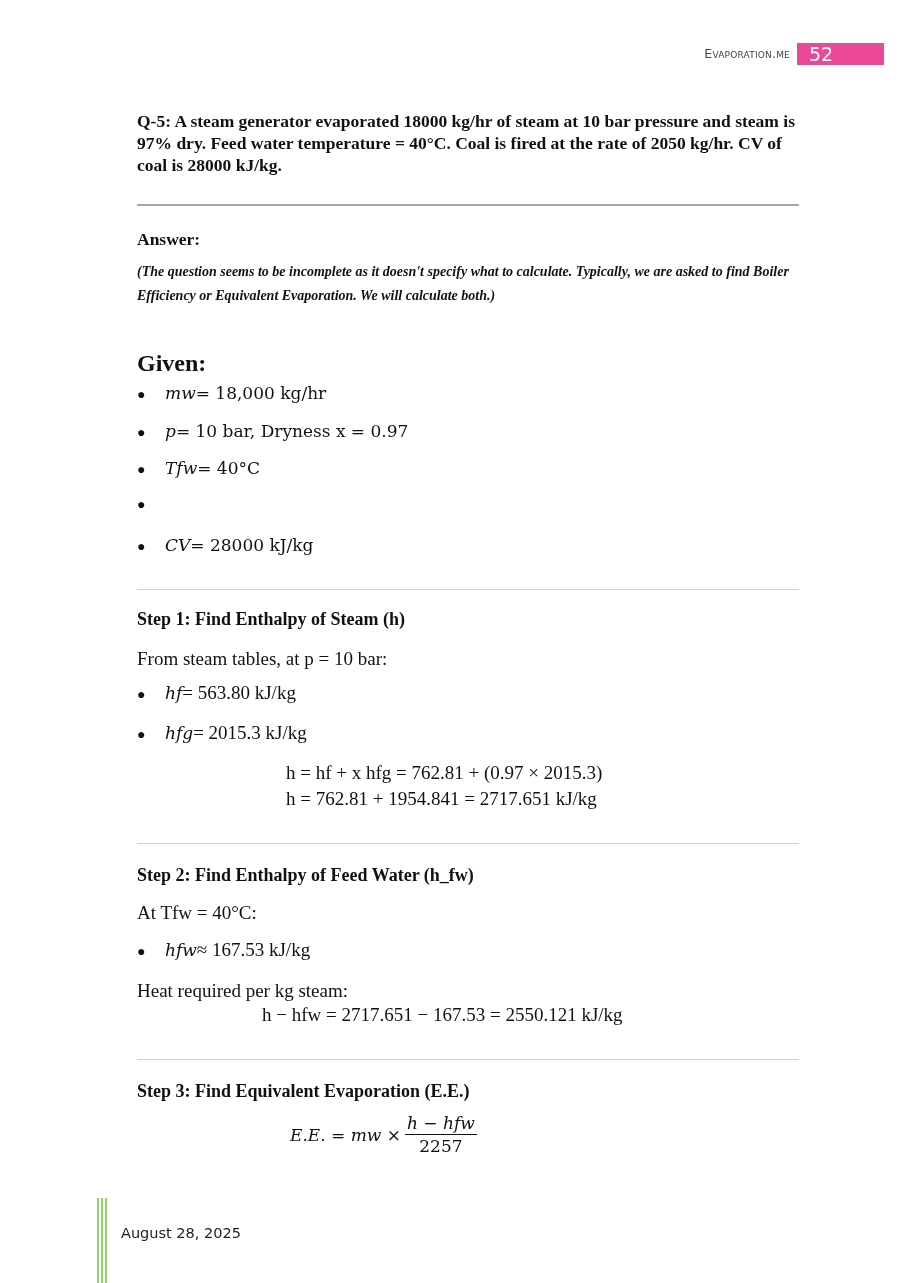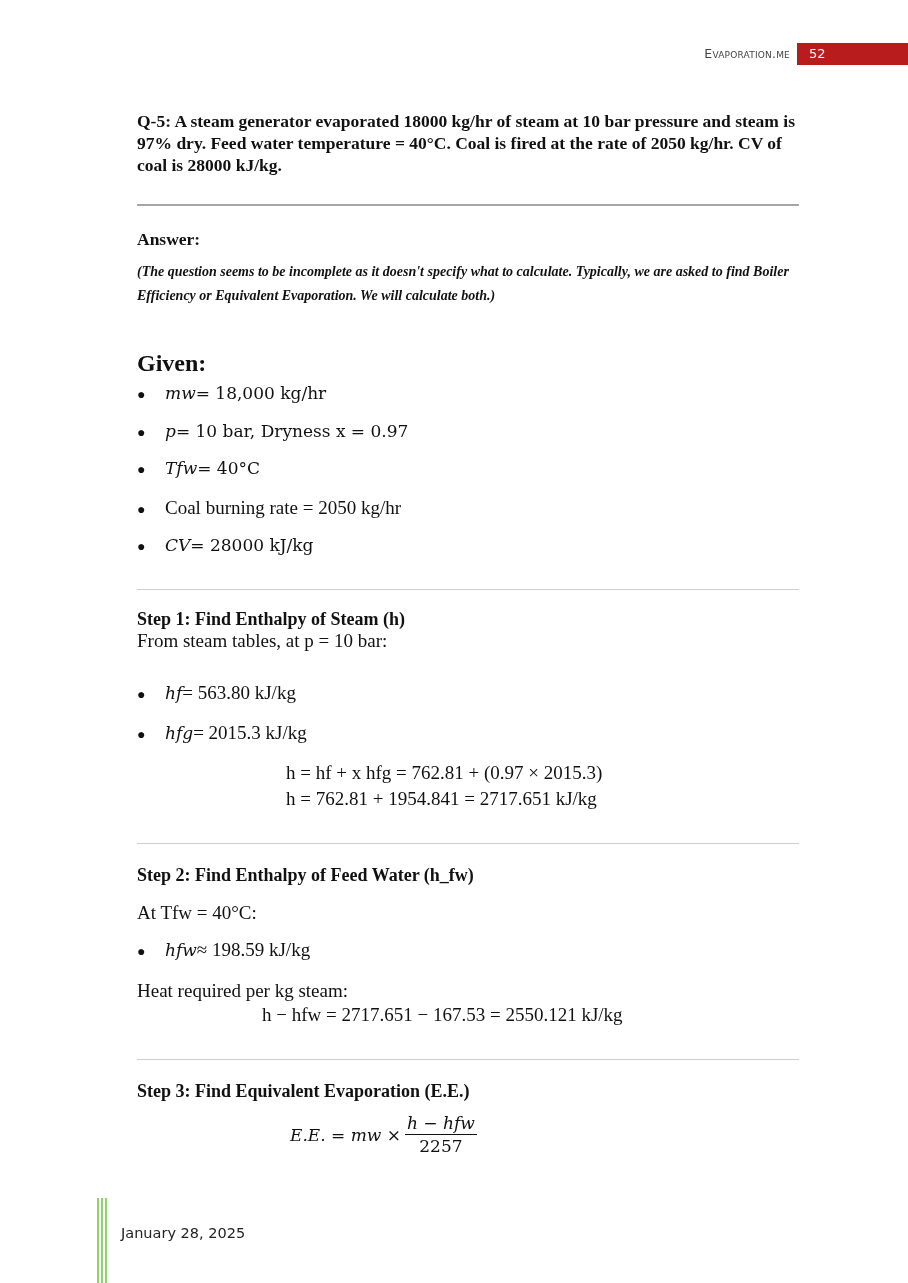--- a/index.html
+++ b/index.html
@@ -1,18 +1,18 @@
 <!DOCTYPE html>
 <html><head>
 <meta charset="utf-8">
 <style>
   html, body { margin:0; padding:0; background:#ffffff; }
   body { width:908px; height:1283px; position:relative; overflow:hidden; color:#111; font-family:"Liberation Serif", serif; }
   .header-site { position:absolute; top:46px; left:680px; width:110px; text-align:right; font-family:"DejaVu Sans", sans-serif; font-size:12.5px; color:#444; letter-spacing:0.2px; font-variant:small-caps; }
-  .header-page { position:absolute; top:43px; left:797px; width:111px; height:22px; background:#b91c1c; color:#fff; font-family:"DejaVu Sans", sans-serif; font-size:13px; line-height:22px; padding-left:12px; box-sizing:border-box; }
+  .header-page { position:absolute; top:43px; left:797px; width:87px; height:22px; background:#ec4899; color:#fff; font-family:"DejaVu Sans", sans-serif; font-size:19px; line-height:22px; padding-left:12px; box-sizing:border-box; }
   .content { position:absolute; left:137px; width:662px; }
   .q { top:110px; font-weight:bold; font-size:17.5px; line-height:22px; }
   .hr-thick { position:absolute; left:137px; width:662px; height:2px; background:#a6a6a6; }
   .hr-thin { position:absolute; left:137px; width:662px; height:1px; background:#cfcfcf; }
   .bold-label { position:absolute; left:137px; font-weight:bold; font-size:17.5px; }
   .italic-note { position:absolute; left:137px; width:662px; font-weight:bold; font-style:italic; font-size:14px; line-height:24px; }
   .bullet { position:absolute; left:137px; font-size:19px; display:flex; align-items:baseline; }
   .bullet .dot { width:28px; font-size:14px; }
   .math { font-family:"DejaVu Serif", serif; font-style:italic; font-size:17px; }
   .mathn { font-family:"DejaVu Serif", serif; font-size:17px; }
@@ -51,32 +51,31 @@
     <span class="mathn"> = 10 bar, Dryness x = 0.97</span>
   </div>
 <div class="bullet" style="top:458px">
     <span class="dot">●</span>
     <span class="math">T</span>
     <sub class="math">fw</sub>
     <span class="mathn"> = 40°C</span>
   </div>
 <div class="bullet" style="top:497px">
     <span class="dot">●</span>
-    <span>Coal burning rate = 2050 kg/hr</span>
   </div>
 <div class="bullet" style="top:535px">
     <span class="dot">●</span>
     <span class="math">CV</span>
     <span class="mathn"> = 28000 kJ/kg</span>
   </div>
 
 <div class="hr-thin" style="top:589px"></div>
 
 <div class="bold-label" style="top:609px;font-size:18px">Step 1: Find Enthalpy of Steam (h)</div>
-<div class="plain" style="top:630px">From steam tables, at p = 10 bar:</div>
+<div class="plain" style="top:648px">From steam tables, at p = 10 bar:</div>
 <div class="bullet" style="top:682px">
     <span class="dot">●</span>
     <span class="math">h</span>
     <sub class="math">f</sub>
     <span> = 563.80 kJ/kg</span>
   </div>
 <div class="bullet" style="top:722px">
     <span class="dot">●</span>
     <span class="math">h</span>
     <sub class="math">fg</sub>
@@ -86,34 +85,34 @@
 <div class="eq" style="top:788px;left:286px">h = 762.81 + 1954.841 = 2717.651 kJ/kg</div>
 
 <div class="hr-thin" style="top:843px"></div>
 
 <div class="bold-label" style="top:865px;font-size:18px">Step 2: Find Enthalpy of Feed Water (h_fw)</div>
 <div class="plain" style="top:902px">At Tfw = 40°C:</div>
 <div class="bullet" style="top:939px">
     <span class="dot">●</span>
     <span class="math">h</span>
     <sub class="math">fw</sub>
-    <span> ≈ 198.59 kJ/kg</span>
+    <span> ≈ 167.53 kJ/kg</span>
   </div>
 <div class="plain" style="top:980px">Heat required per kg steam:</div>
 <div class="eq" style="top:1004px;left:262px">h − hfw = 2717.651 − 167.53 = 2550.121 kJ/kg</div>
 
 <div class="hr-thin" style="top:1059px"></div>
 
 <div class="bold-label" style="top:1081px;font-size:18px">Step 3: Find Equivalent Evaporation (E.E.)</div>
 <div class="eq" style="top:1113px;left:290px;display:flex;align-items:center">
   <span class="math">E.E. = mw ×</span>
   <span class="frac">
     <span class="num math">h − hfw</span>
     <span class="den mathn">2257</span>
   </span>
 </div>
 
 <div class="footer-bars">
     <span></span>
     <span></span>
     <span></span>
   </div>
-<div class="footer-date">January 28, 2025</div>
+<div class="footer-date">August 28, 2025</div>
 
 </body></html>

